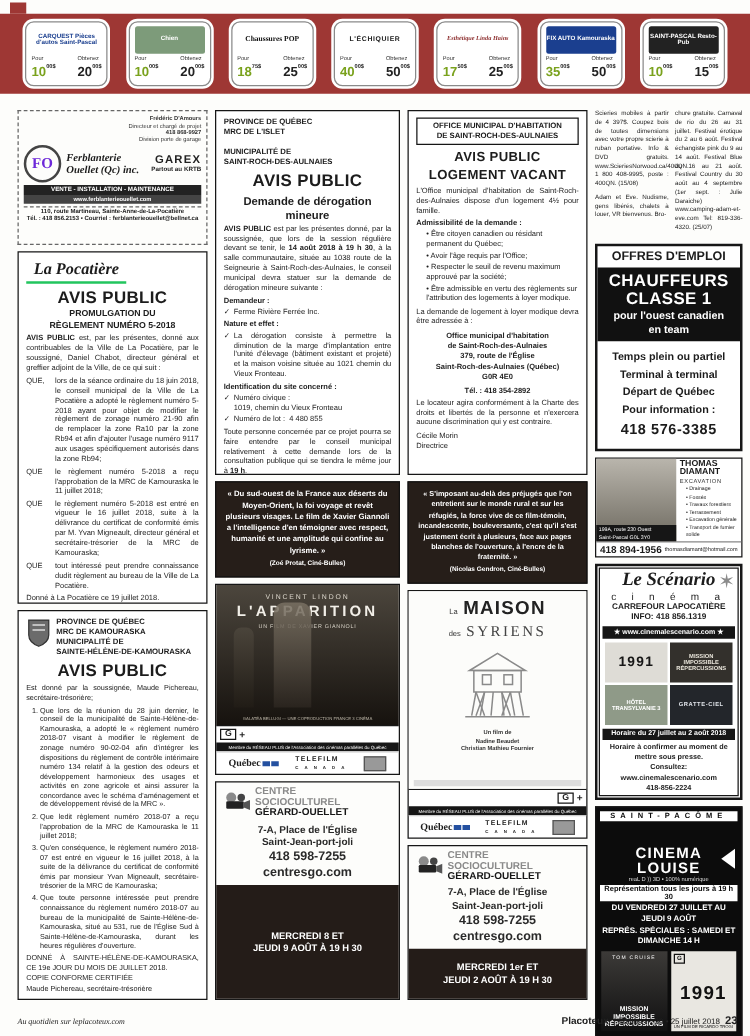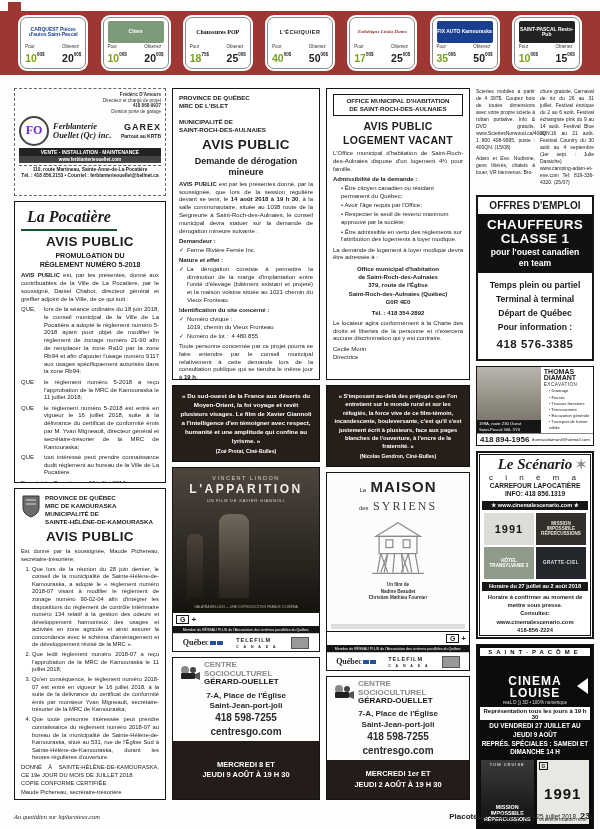--- a/index.html
+++ b/index.html
@@ -44,37 +44,37 @@
   .ferb-addr{border-top:1px dashed #666;margin-top:2px;padding-top:1.5px;text-align:center;font-weight:bold;font-size:4.8px;}
   
   .avis{padding:5px 6px;font-size:6px;line-height:1.3;}
   .avis-title{font-size:13.5px;font-weight:bold;text-align:center;letter-spacing:.3px;margin:2px 0;}
   .avis-sub{font-size:7px;font-weight:bold;text-align:center;line-height:1.25;}
   .muni-head{font-size:6.2px;font-weight:bold;line-height:1.3;}
   p.j{margin:2.5px 0;text-align:justify;}
   .clause{display:flex;gap:3px;margin:2.5px 0;}
   .clause .lab{flex:none;width:20px;}
   .clause .txt{text-align:justify;}
-  .lapoc-logo{font-family:"Liberation Serif",serif;font-style:italic;font-weight:bold;font-size:16px;
-              border-bottom:2px solid #14532d;display:inline-block;padding:0 6px 1px;text-align:right;}
+  .lapoc-logo{font-family:"Liberation Serif",serif;font-style:italic;font-weight:bold;font-size:13px;
+              border-bottom:2px solid #22c55e;display:inline-block;padding:0 6px 1px;text-align:right;}
   ol.helene{margin:2px 0;padding-left:11px;}
   ol.helene li{margin-bottom:2.5px;text-align:justify;}
   .check-row{display:flex;gap:3px;margin:1px 0;}
   .bold-label{font-weight:bold;margin:2.5px 0 1px;}
   .bullets{margin:1px 0;padding-left:8px;list-style:none;}
   .bullets li{margin-bottom:1.5px;}
   .bullets li:before{content:"• ";}
   .addr-block{text-align:center;font-weight:bold;margin:3px 0;line-height:1.35;}
   
   .quote{background:#261e19;color:#fff;text-align:center;font-weight:bold;font-size:6.2px;
          line-height:1.45;padding:6px 7px;border:1px solid #111;}
   .quote .attr{display:block;font-size:5.2px;margin-top:2px;}
   
   .film-block{border:1px solid #161616;background:#fff;}
-  .poster1{height:144px;background:linear-gradient(#4c463d,#16120e);color:#d8d3c8;position:relative;
+  .poster1{height:112px;background:linear-gradient(#4c463d,#16120e);color:#d8d3c8;position:relative;
            display:flex;flex-direction:column;align-items:center;padding-top:7px;box-sizing:border-box;}
   .p-actor{font-size:5.5px;letter-spacing:1.5px;}
   .p-title1{font-size:12px;font-weight:bold;letter-spacing:2.5px;color:#f2efe8;margin-top:1px;}
   .p-dir{font-size:4.3px;letter-spacing:.6px;margin-top:2px;}
   .fig{position:absolute;bottom:14px;left:46px;width:30px;height:84px;border-radius:9px 9px 0 0;
        background:linear-gradient(#7a7163,#2c2620);opacity:.85;}
   .fig2{position:absolute;bottom:14px;left:14px;width:16px;height:64px;border-radius:6px 6px 0 0;
        background:linear-gradient(#4c463c,#211c16);opacity:.9;}
   .p-credits{position:absolute;bottom:3px;width:100%;text-align:center;font-size:3.4px;color:#b9b2a4;}
   .poster2{height:158px;background:#fcfcfa;color:#333;text-align:center;padding-top:5px;box-sizing:border-box;position:relative;}

